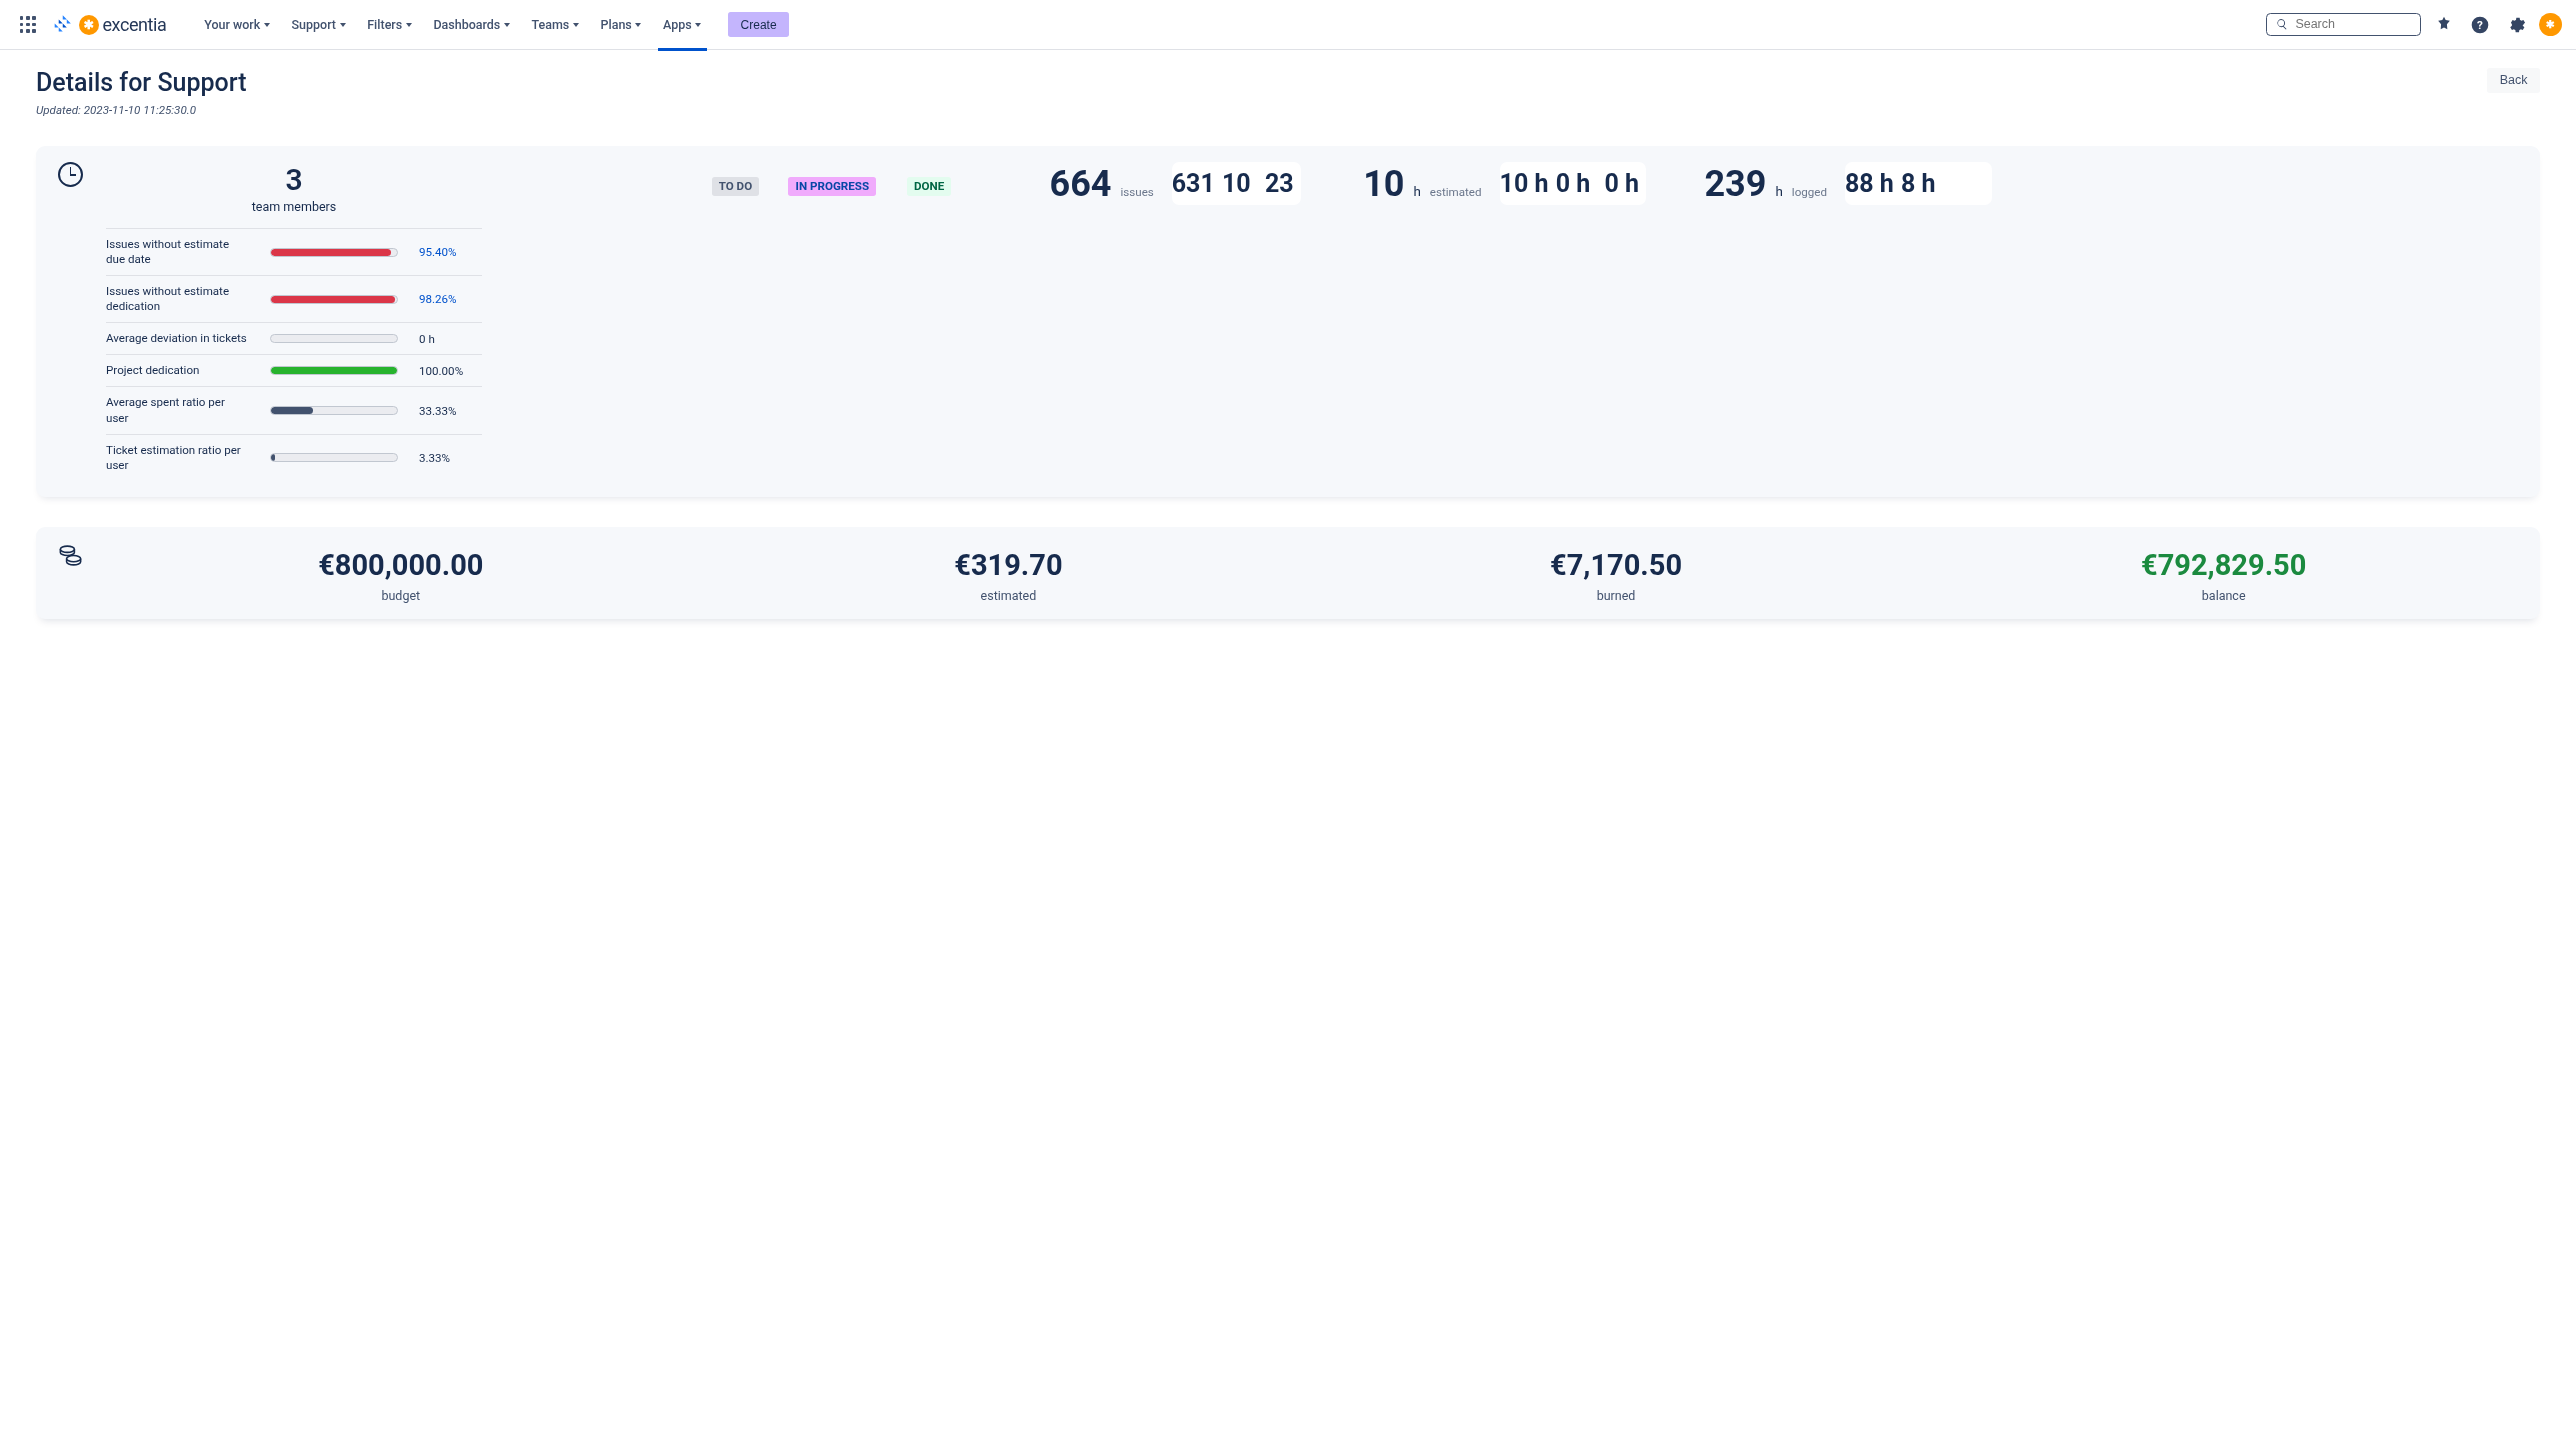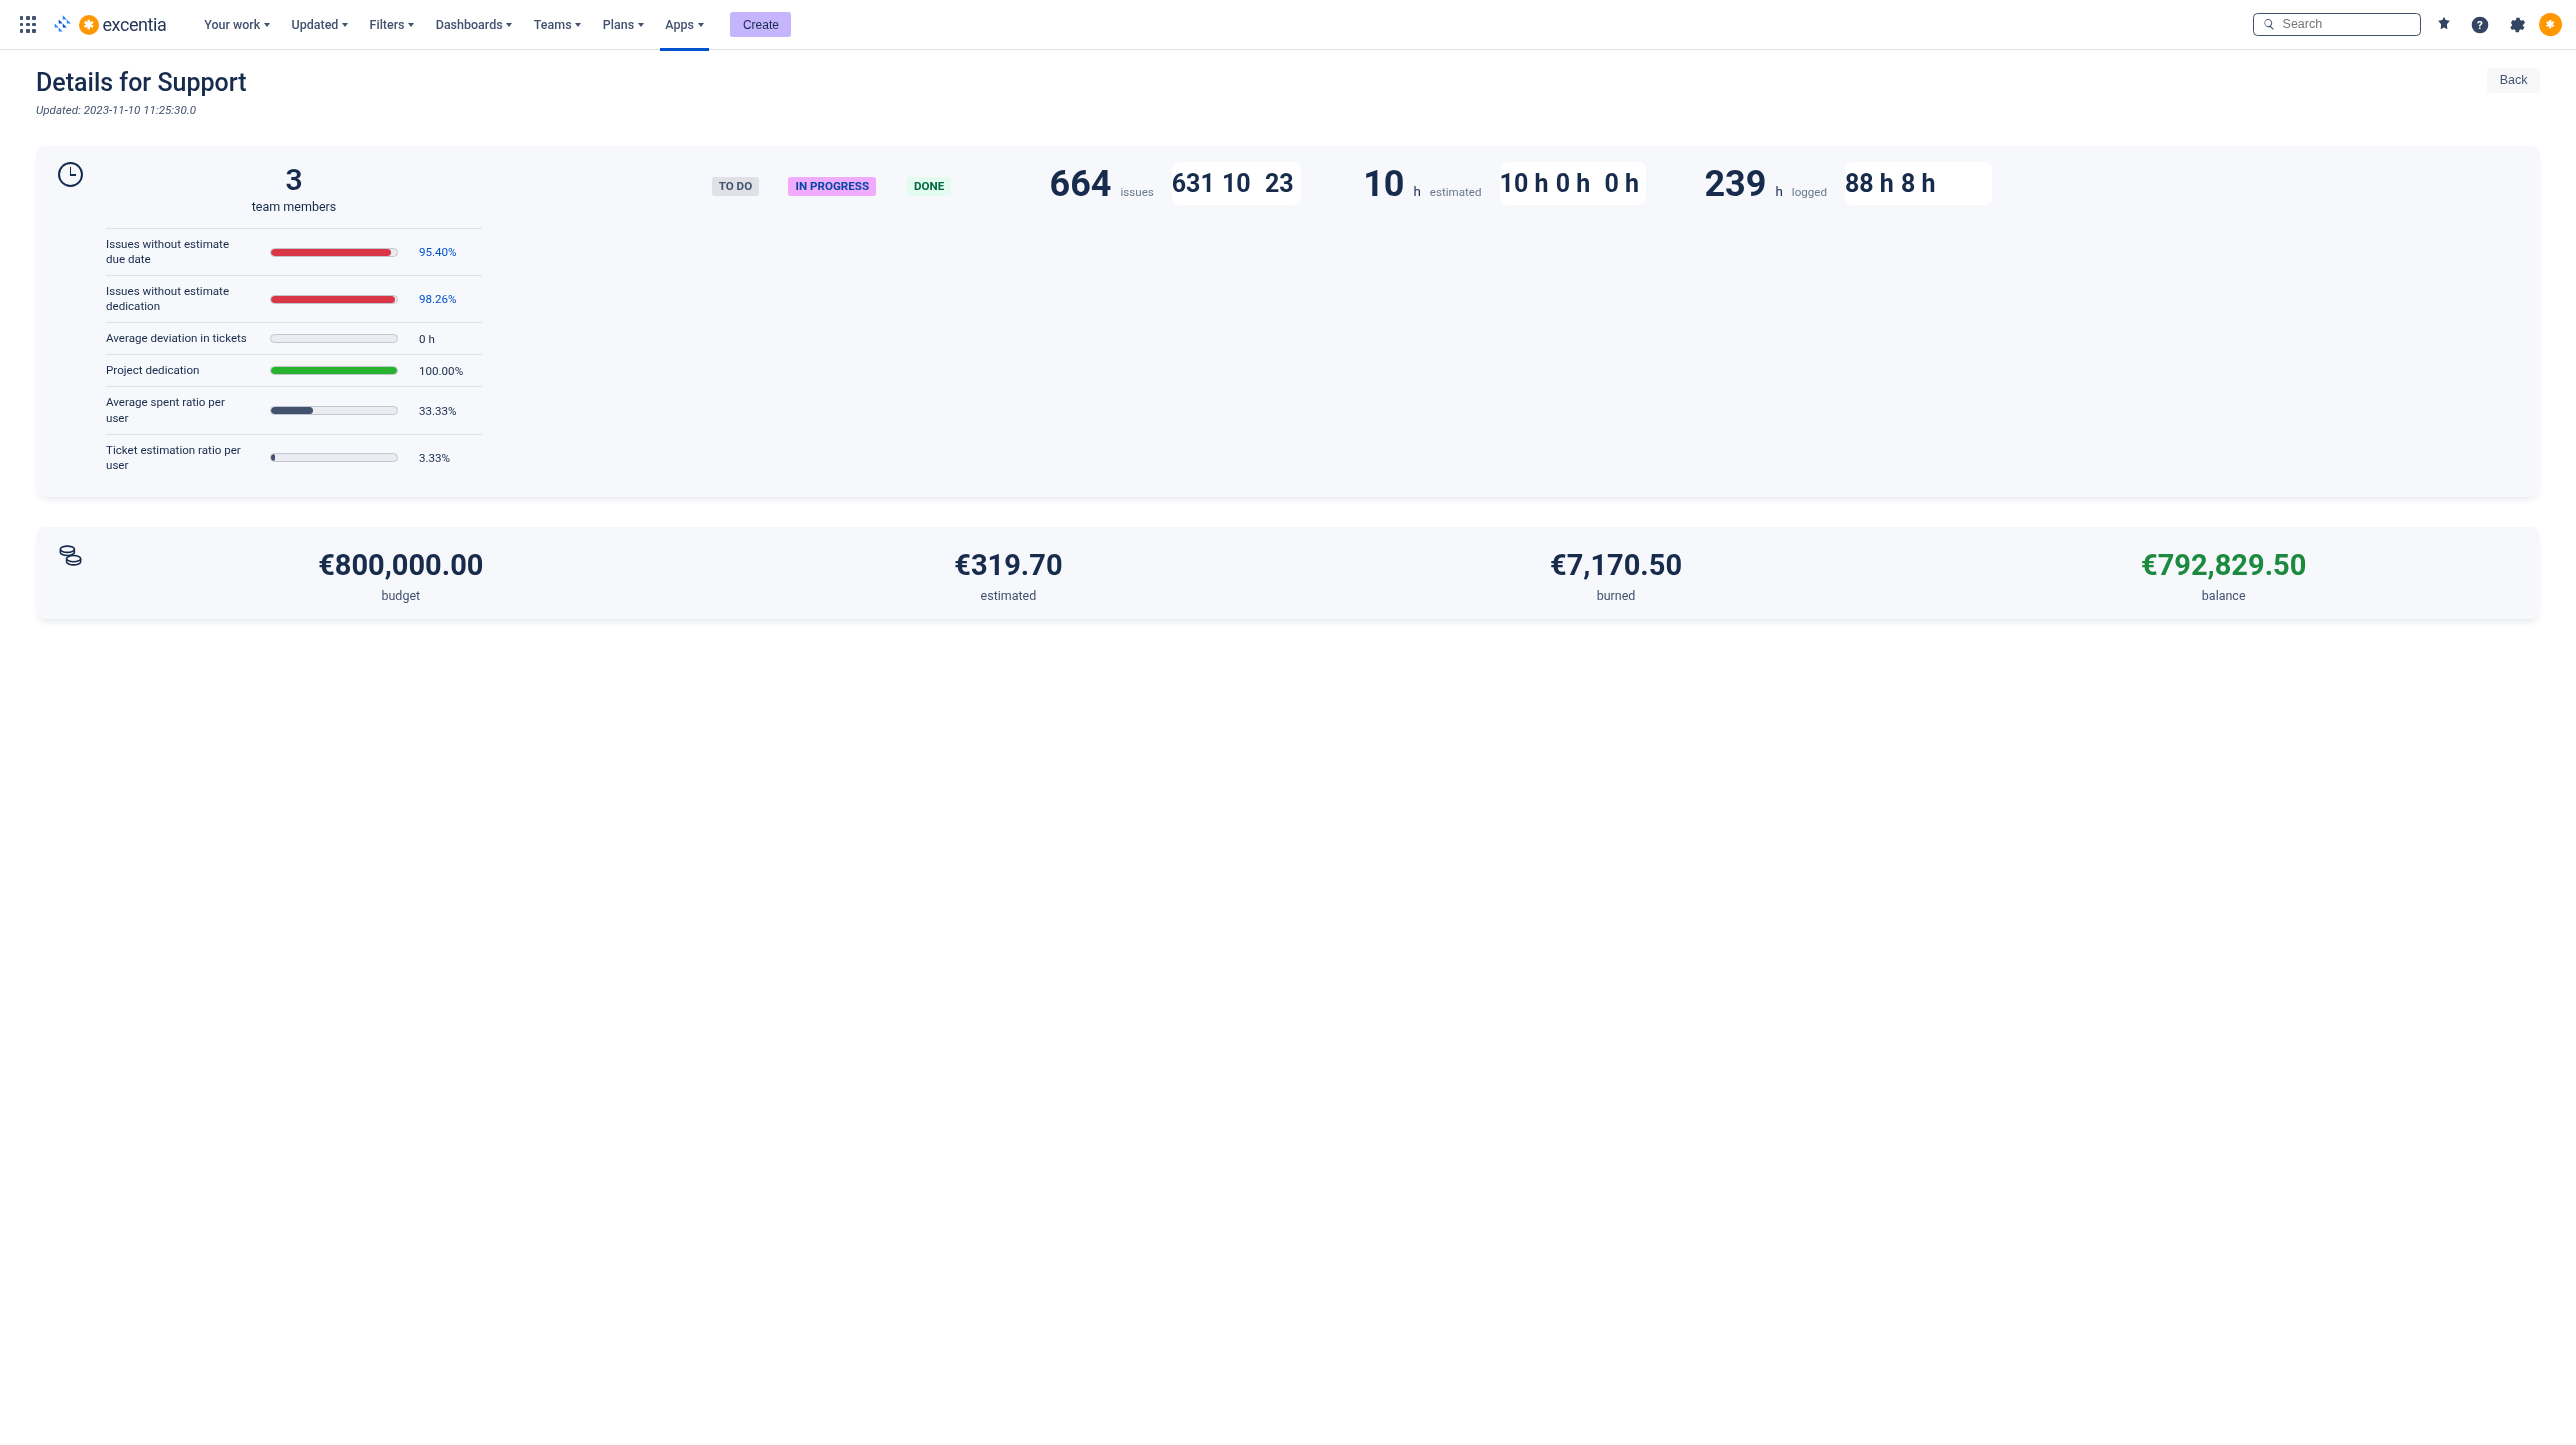--- a/index.html
+++ b/index.html
@@ -15,21 +15,21 @@
 .logo-excentia { display: flex; align-items: center; gap: 3.6px; }
 .logo-excentia-icon { width: 20px; height: 20px; background: #FF9800; border-radius: 50%; display: flex; align-items: center; justify-content: center; color:#fff; font-weight:bold; font-size:12.5px; }
 .logo-excentia-text { font-size: 18px; font-weight: 400; color: #253858; letter-spacing: -0.4px; }
 .nav-items { display: flex; align-items: center; gap: 3.6px; margin-left: 18px; }
 .nav-item { display: flex; align-items: center; gap: 3.6px; padding: 5.4px 9px; font-size: 12.5px; font-weight: 500; color: #42526E; cursor: pointer; border-radius: 2.7px; position: relative; }
 .nav-item.active::after { content:""; position:absolute; left:3.6px; right:3.6px; bottom:-13.4px; height:2.7px; background:#0052CC; }
 .chevron-down { width:0; height:0; border-left:3.6px solid transparent; border-right:3.6px solid transparent; border-top:4.5px solid #42526E; }
 .create-btn { background: #c4b5fd; color: #172B4D; font-weight: 400; font-size: 12px; padding: 5.4px 12.5px; border: none; border-radius: 2.7px; cursor: pointer; margin-left: 7.2px; }
 
 .topnav-right { margin-left: auto; display: flex; align-items: center; gap: 10.7px; }
-.search-box { display:flex; align-items:center; border:1.8px solid #42526E; border-radius:4.5px; padding:3.6px 9px; width:168px; }
+.search-box { display:flex; align-items:center; border:1.8px solid #42526E; border-radius:4.5px; padding:3.6px 9px; width:155px; }
 .search-box svg { width:14.3px; height:14.3px; fill:#344563; }
 .search-box input { border:none; outline:none; font-size:12.5px; margin-left:7.2px; width:100%; background:transparent; color:#6B778C; }
 .icon-btn { cursor:pointer; display:flex; align-items:center; justify-content:center; width:25px; height:25px; }
 .icon-btn svg { fill:#344563; }
 .avatar { width:23px; height:23px; border-radius:50%; background:#FF9800; display:flex; align-items:center; justify-content:center; color:#fff; font-size:10.7px; font-weight:bold; }
 
 
 .page { padding: 18px 36px; }
 .page-header { display:flex; align-items:flex-start; margin-bottom: 29px; }
 .page-title { font-size: 25px; font-weight: 500; color:#172B4D; }
@@ -106,21 +106,21 @@
         <div class="logo-excentia-icon">✱</div>
         <div class="logo-excentia-text">excentia</div>
       </div>
     </div>
     <div class="nav-items" id="nav-items">
         <div class="nav-item">
           <span>Your work</span>
           <span class="chevron-down"></span>
         </div>
         <div class="nav-item">
-          <span>Updated</span>
+          <span>Support</span>
           <span class="chevron-down"></span>
         </div>
         <div class="nav-item">
           <span>Filters</span>
           <span class="chevron-down"></span>
         </div>
         <div class="nav-item">
           <span>Dashboards</span>
           <span class="chevron-down"></span>
         </div>

